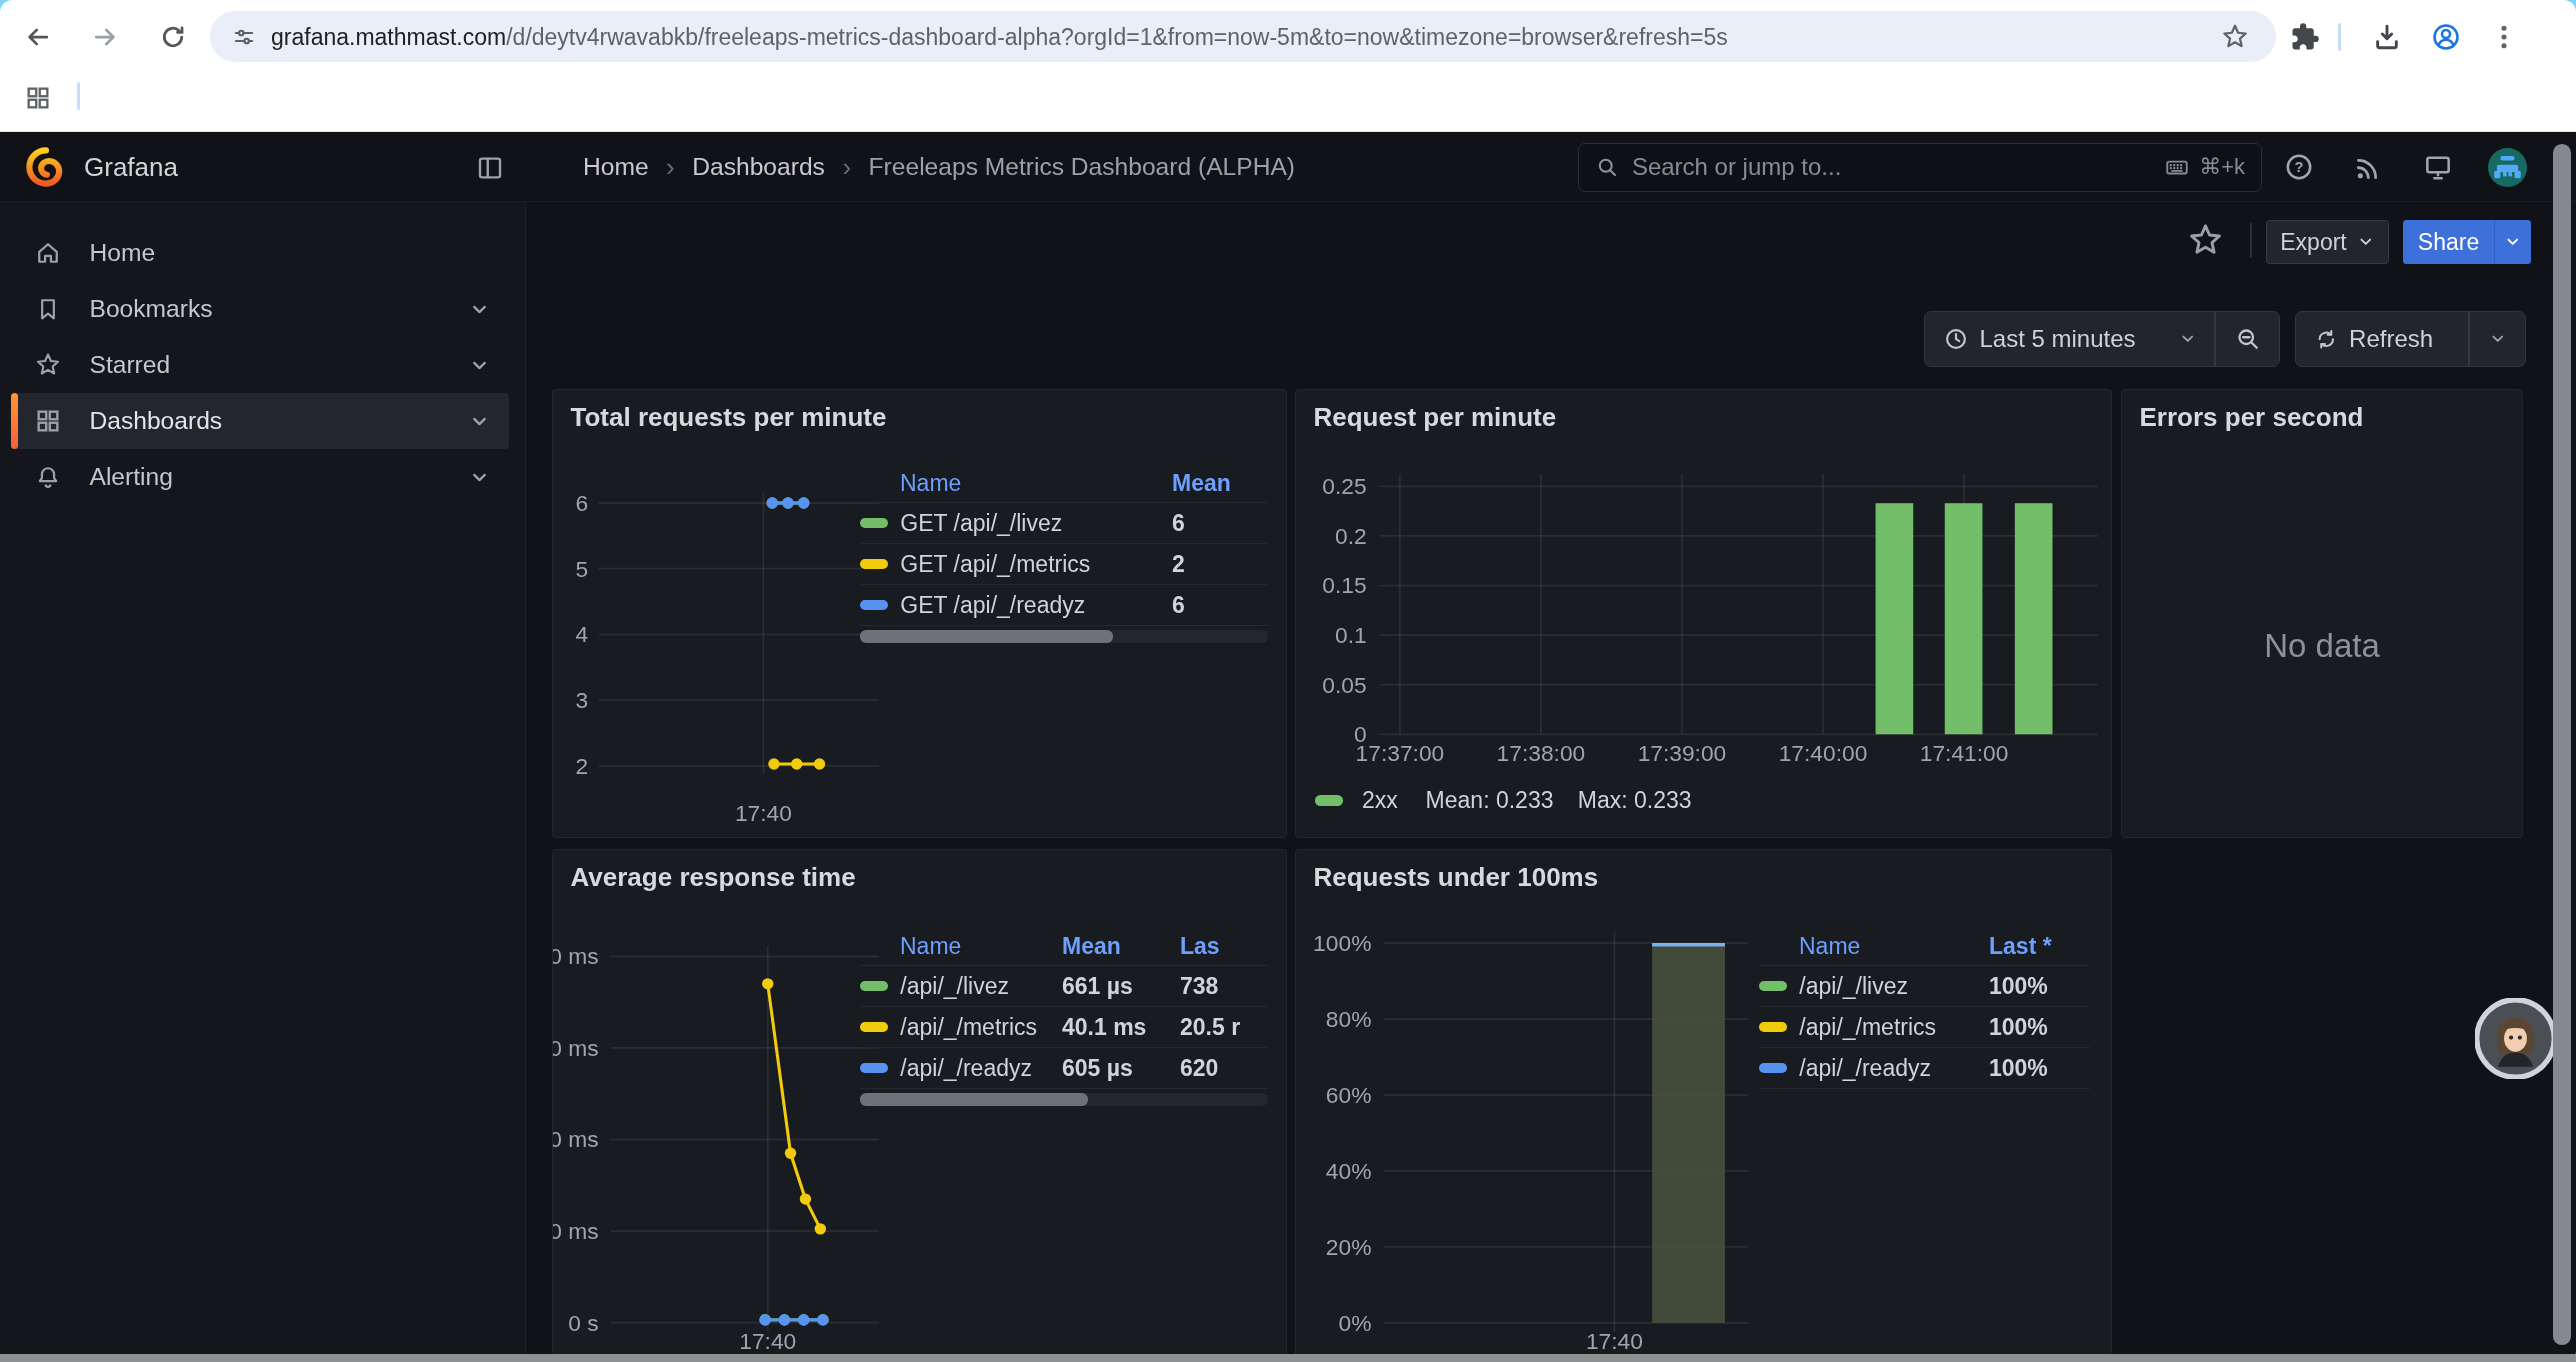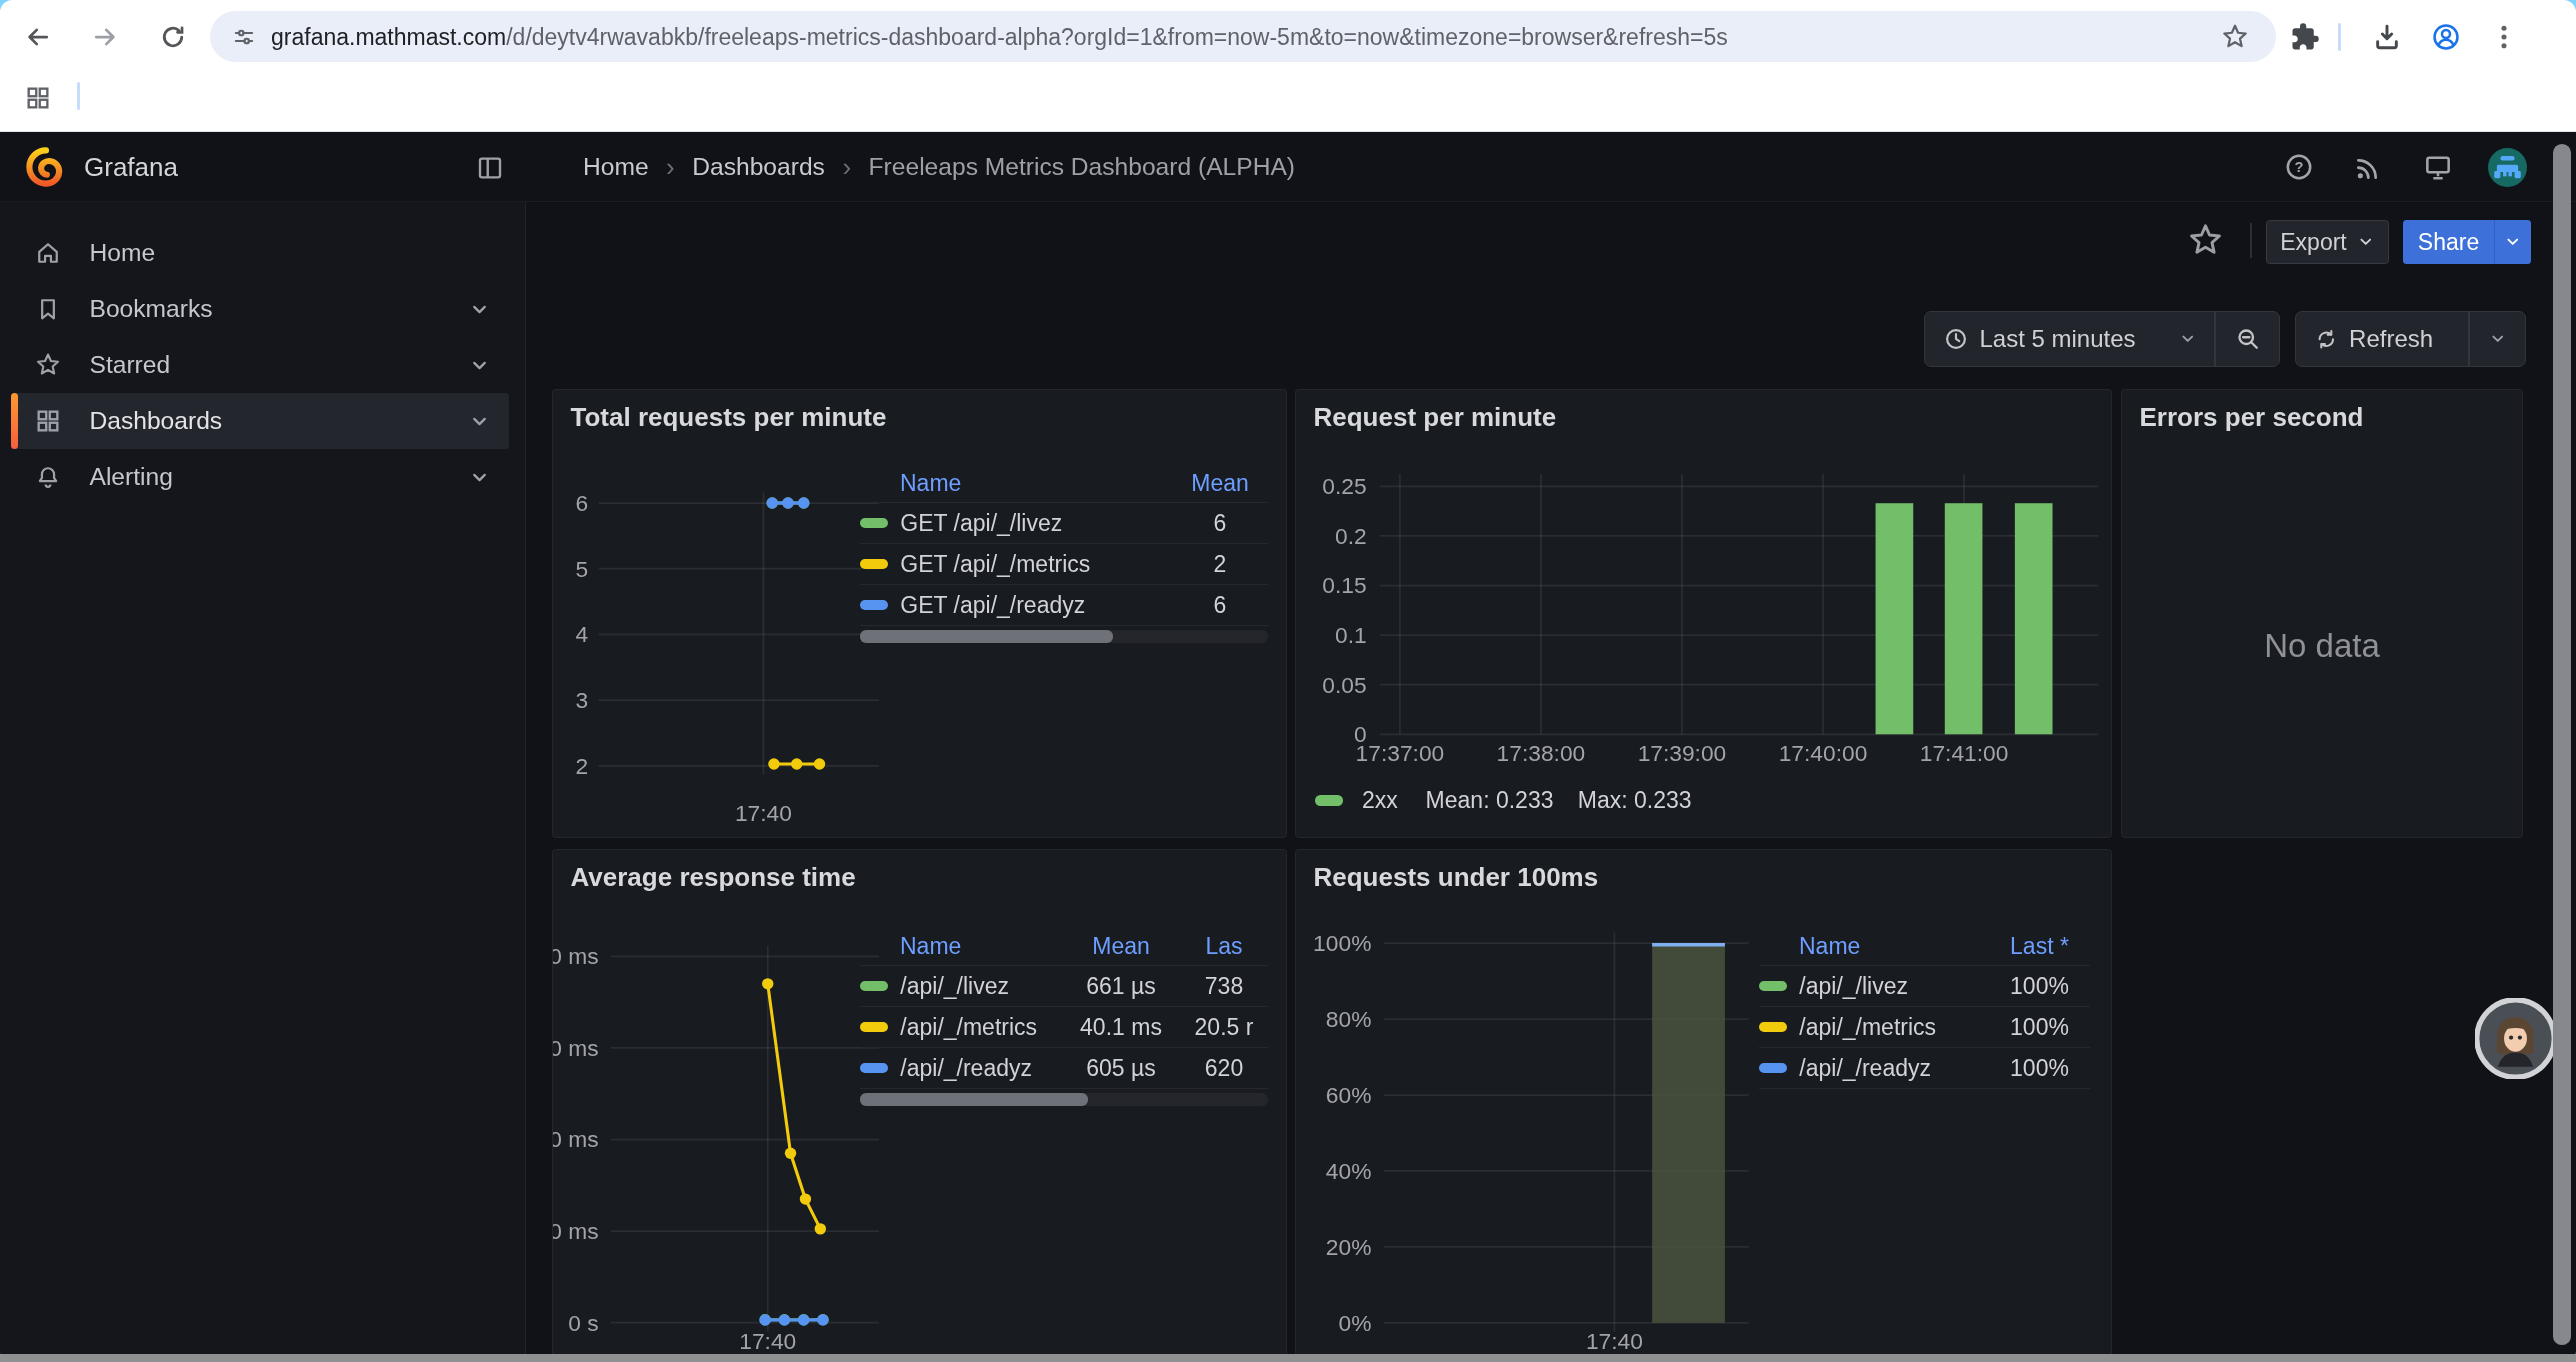--- a/index.html
+++ b/index.html
@@ -58,21 +58,21 @@
   .panel{position:absolute;background:#181b20;border:1.8px solid #24262d;border-radius:3.5px;}
   .p-title{position:absolute;left:17.5px;top:12.3px;font-size:26px;font-weight:700;color:#d8d9dd;cursor:pointer;}
   .chart{position:absolute;left:0;top:0;pointer-events:none;}
   .nodata{position:absolute;left:0;right:0;top:237px;text-align:center;font-size:33px;color:#8f9098;}
   .lg{position:absolute;font-size:23px;}
   .lg .hd{display:flex;align-items:center;height:39px;color:#6E9FFF;font-weight:500;border-bottom:1.8px solid #26282f;}
   .lg .hd .hname{flex:1;padding-left:40px;}
   .lg .row{display:flex;align-items:center;height:41px;border-bottom:1.8px solid #26282f;cursor:pointer;}
   .lg .nm{flex:1;display:flex;align-items:center;gap:12.3px;color:#d2d3da;white-space:nowrap;overflow:hidden;}
   .sw{width:28px;height:10.5px;border-radius:5.3px;flex:none;}
-  .lg .v{text-align:center;color:#d2d3da;white-space:nowrap;}
+  .lg .v{text-align:left;color:#d2d3da;white-space:nowrap;font-weight:bold;}
   .hsb{height:12.3px;border-radius:6.1px;background:#24262c;margin-top:4.4px;position:relative;cursor:pointer;}
   .hsb .th{position:absolute;left:0;top:0;height:12.3px;border-radius:6.1px;background:#6f7179;}
   .p2-legend{position:absolute;left:19px;top:397px;display:flex;align-items:center;gap:19px;font-size:23px;color:#d2d3da;}
   .vscroll{position:absolute;left:2553px;top:12.3px;width:17.5px;height:1201px;border-radius:8.8px;background:#87888d;cursor:pointer;}
   .win-bottom{position:absolute;left:0;bottom:0;width:100%;height:8.8px;background:#8E9092;}
 </style>
 </head>
 <body>
 
 <div class="screen">
@@ -272,20 +272,32 @@
         </svg>
 
       <div class="crumbs">
         <span class="crumb">Home</span>
         <span class="crumb-sep">›</span>
         <span class="crumb">Dashboards</span>
         <span class="crumb-sep">›</span>
         <span class="crumb last">Freeleaps Metrics Dashboard (ALPHA)</span>
       </div>
 
+      <div class="searchbox">
+        <svg width="24.6" height="24.6" style="color:#91939b" viewBox="0 0 28 28">
+            <use href="#i-mag"></use>
+          </svg>
+        <span class="search-ph">Search or jump to...</span>
+        <span class="kbd-hint">
+          <svg width="26" height="26" viewBox="0 0 30 30">
+              <use href="#i-keyboard"></use>
+            </svg>
+          <span>⌘+k</span>
+        </span>
+      </div>
 
       <svg class="abs hdr-ic" style="left:2283px;top:19px" width="32" height="32" viewBox="0 0 36 36">
           <use href="#i-help"></use>
         </svg>
       <svg class="abs hdr-ic" style="left:2353px;top:19px" width="32" height="32" viewBox="0 0 36 36">
           <use href="#i-rss"></use>
         </svg>
       <svg class="abs hdr-ic" style="left:2422px;top:19px" width="32" height="32" viewBox="0 0 36 36">
           <use href="#i-monitor"></use>
         </svg>

